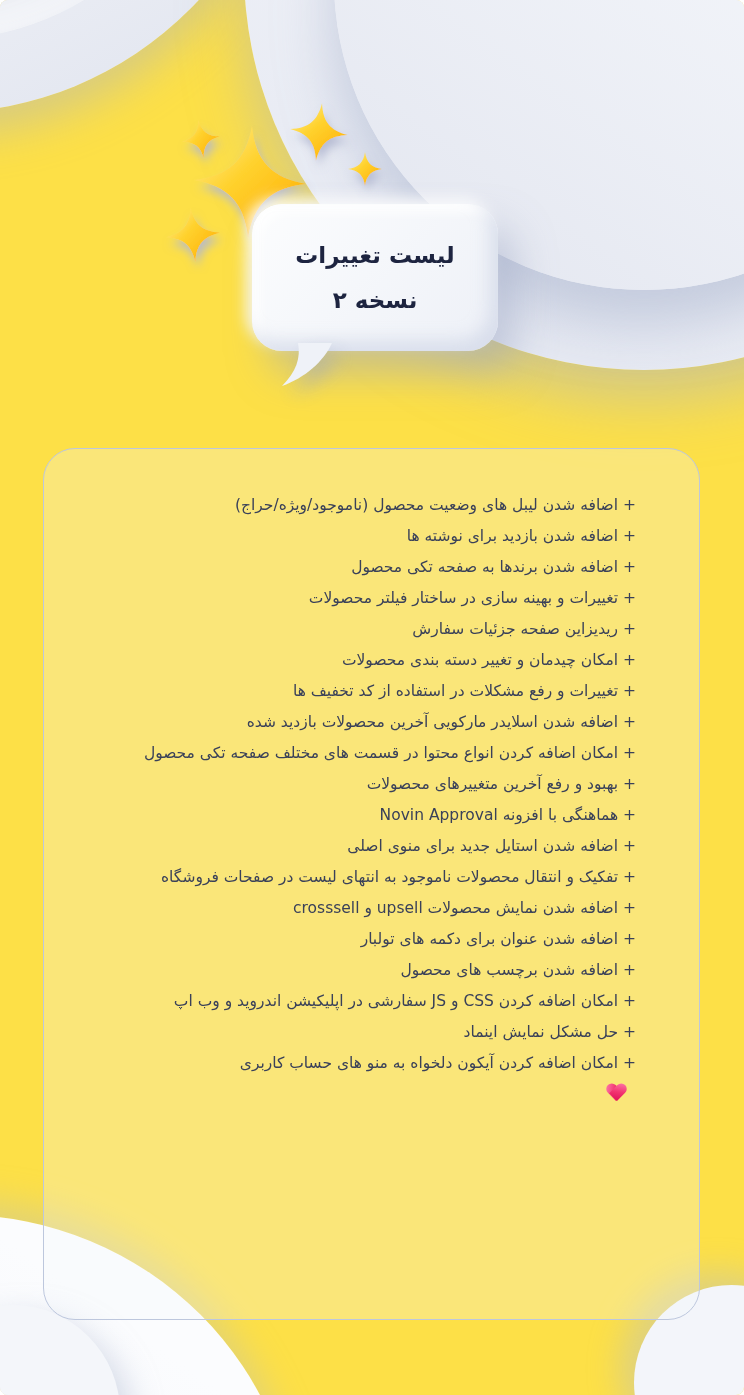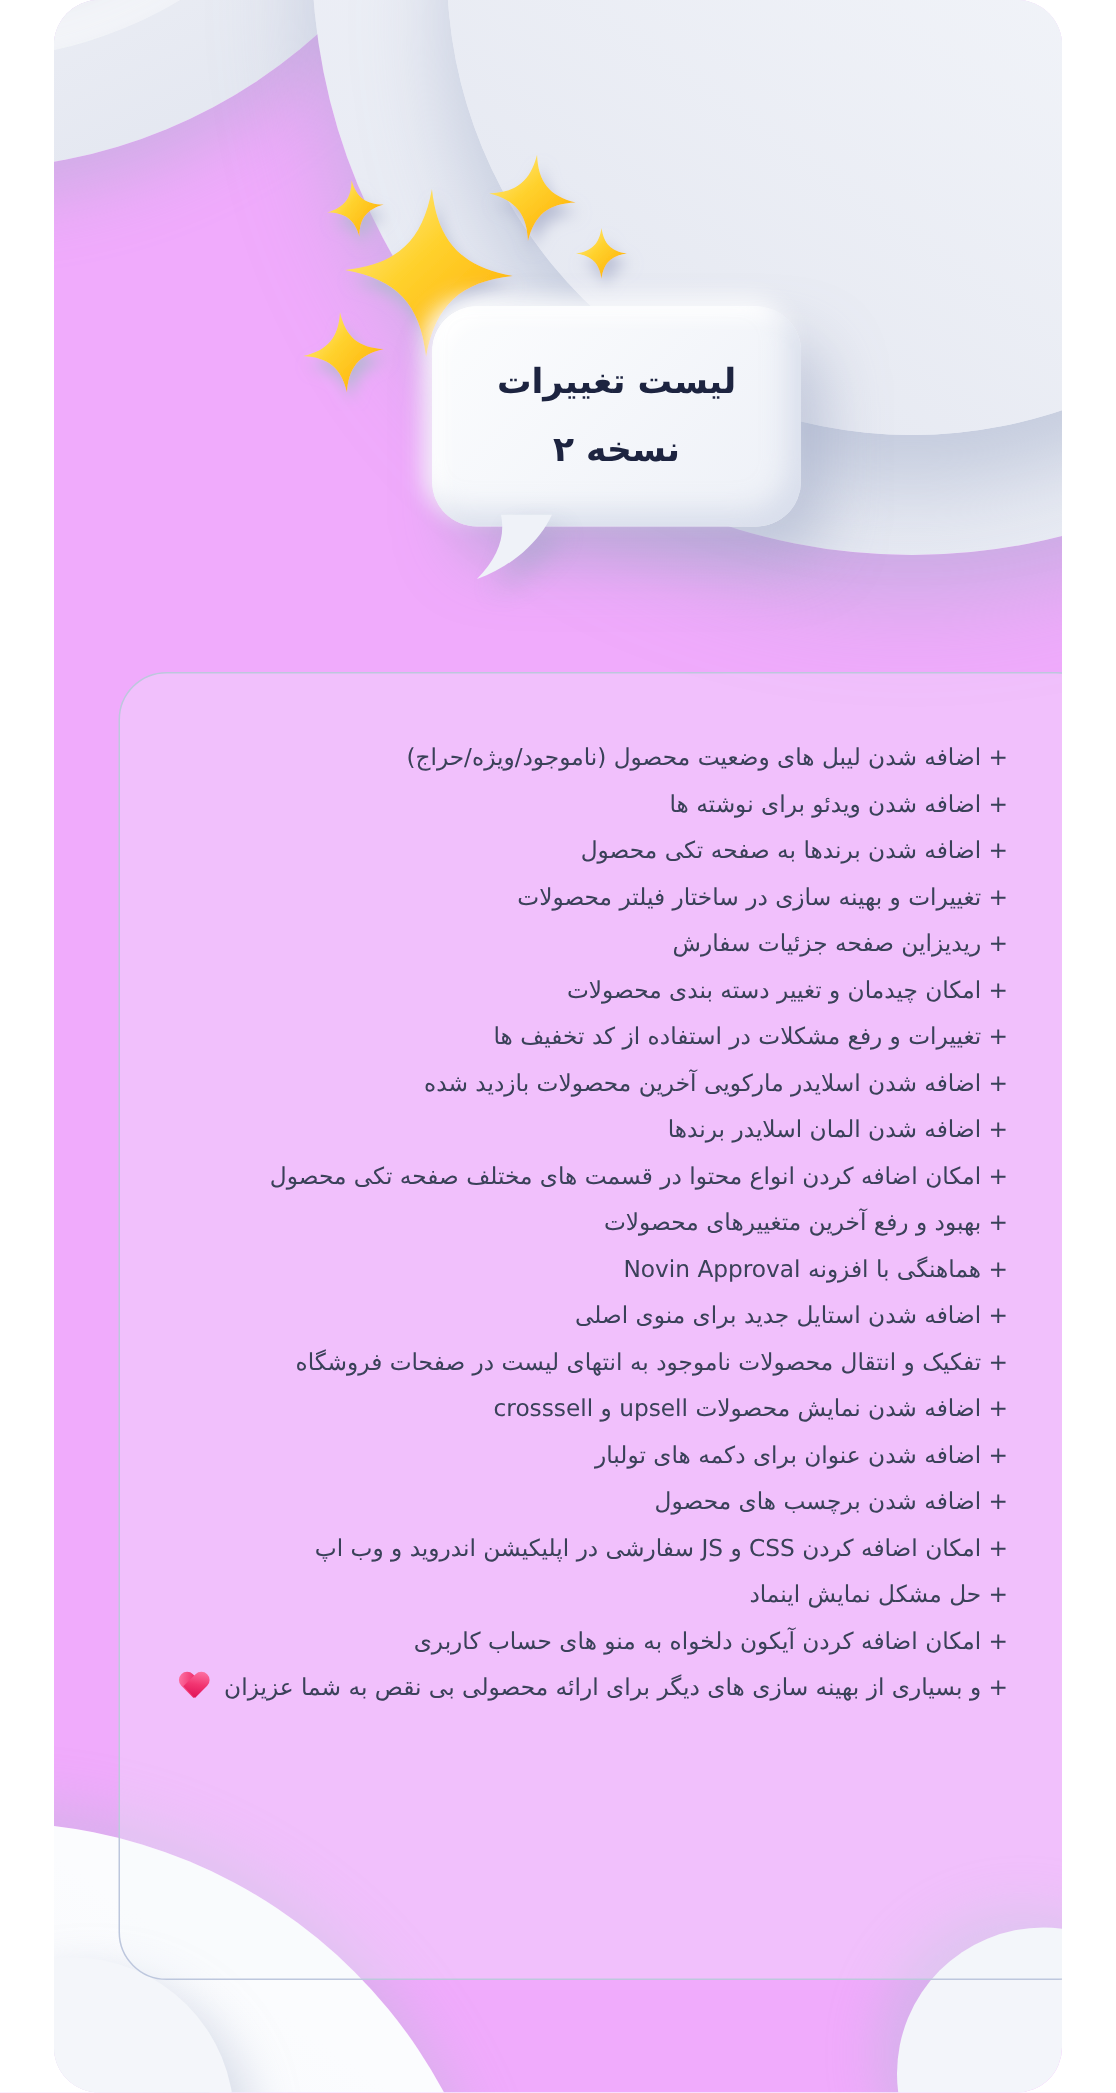--- a/index.html
+++ b/index.html
@@ -1,24 +1,24 @@
 <!DOCTYPE html>
 <html lang="fa"><head>
 <meta charset="utf-8">
 <style>
   * { margin:0; padding:0; box-sizing:border-box; }
   html,body { background:#ffffff; }
   body { font-family:"DejaVu Sans", sans-serif; }
 
   .page {
     position:relative;
-    width:672px; height:1395px;
+    width:744px; height:1395px;
     margin:0 auto;
-    background:#f0abfc;
-    border-radius:30px;
+    background:#fde047;
+    border-radius:8px;
     overflow:hidden;
   }
 
   
   .deco { position:absolute; border-radius:50%; pointer-events:none; }
   .deco-tl-outer {
     left:-413px; top:-593px; width:706px; height:706px;
     background:linear-gradient(155deg,#ffffff 30%,#dfe3ee 100%);
     box-shadow:0 22px 45px rgba(168,178,205,.45);
   }
@@ -152,36 +152,35 @@
     <div class="title-line">لیست تغییرات</div>
     <div class="title-line">نسخه ۲</div>
     <svg class="bubble-tail" width="62" height="46" viewBox="0 0 62 46" aria-hidden="true">
       <path d="M16 0 C19 15 14 29 0 43 C23 35 42 18 50 0 Z" fill="#eff2f8"></path>
     </svg>
   </div>
 
   <div class="card">
     <div class="list">
         <div class="item"><span>+ اضافه شدن لیبل های وضعیت محصول (ناموجود/ویژه/حراج)</span></div>
-        <div class="item"><span>+ اضافه شدن ویدئو برای نوشته ها</span></div>
+        <div class="item"><span>+ اضافه شدن بازدید برای نوشته ها</span></div>
         <div class="item"><span>+ اضافه شدن برندها به صفحه تکی محصول</span></div>
         <div class="item"><span>+ تغییرات و بهینه سازی در ساختار فیلتر محصولات</span></div>
         <div class="item"><span>+ ریدیزاین صفحه جزئیات سفارش</span></div>
         <div class="item"><span>+ امکان چیدمان و تغییر دسته بندی محصولات</span></div>
         <div class="item"><span>+ تغییرات و رفع مشکلات در استفاده از کد تخفیف ها</span></div>
         <div class="item"><span>+ اضافه شدن اسلایدر مارکویی آخرین محصولات بازدید شده</span></div>
-        <div class="item"><span>+ اضافه شدن المان اسلایدر برندها</span></div>
         <div class="item"><span>+ امکان اضافه کردن انواع محتوا در قسمت های مختلف صفحه تکی محصول</span></div>
         <div class="item"><span>+ بهبود و رفع آخرین متغییرهای محصولات</span></div>
         <div class="item"><span>+ هماهنگی با افزونه Novin Approval</span></div>
         <div class="item"><span>+ اضافه شدن استایل جدید برای منوی اصلی</span></div>
         <div class="item"><span>+ تفکیک و انتقال محصولات ناموجود به انتهای لیست در صفحات فروشگاه</span></div>
         <div class="item"><span>+ اضافه شدن نمایش محصولات upsell و crosssell</span></div>
         <div class="item"><span>+ اضافه شدن عنوان برای دکمه های تولبار</span></div>
         <div class="item"><span>+ اضافه شدن برچسب های محصول</span></div>
         <div class="item"><span>+ امکان اضافه کردن CSS  و JS سفارشی در اپلیکیشن اندروید و وب اپ</span></div>
         <div class="item"><span>+ حل مشکل نمایش اینماد</span></div>
         <div class="item"><span>+ امکان اضافه کردن  آیکون دلخواه  به منو های حساب کاربری</span></div>
-        <div class="item"><span>+ و بسیاری از بهینه سازی های دیگر برای ارائه محصولی بی نقص به شما عزیزان</span><span class="heart"></span></div>
+        <div class="item"><span class="heart"></span></div>
       </div>
   </div>
 
 </div>
 
 </body></html>

